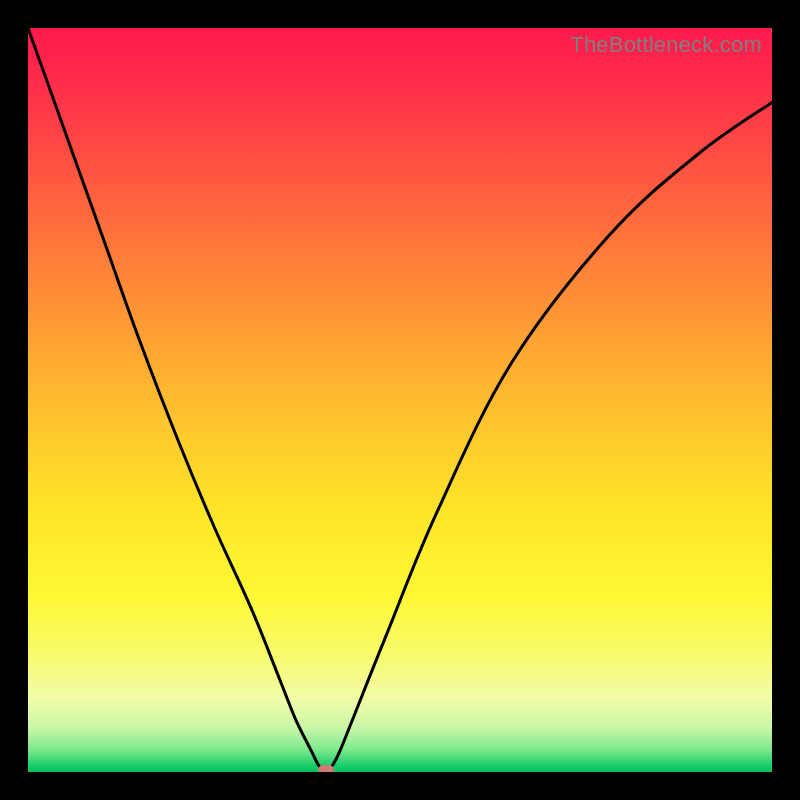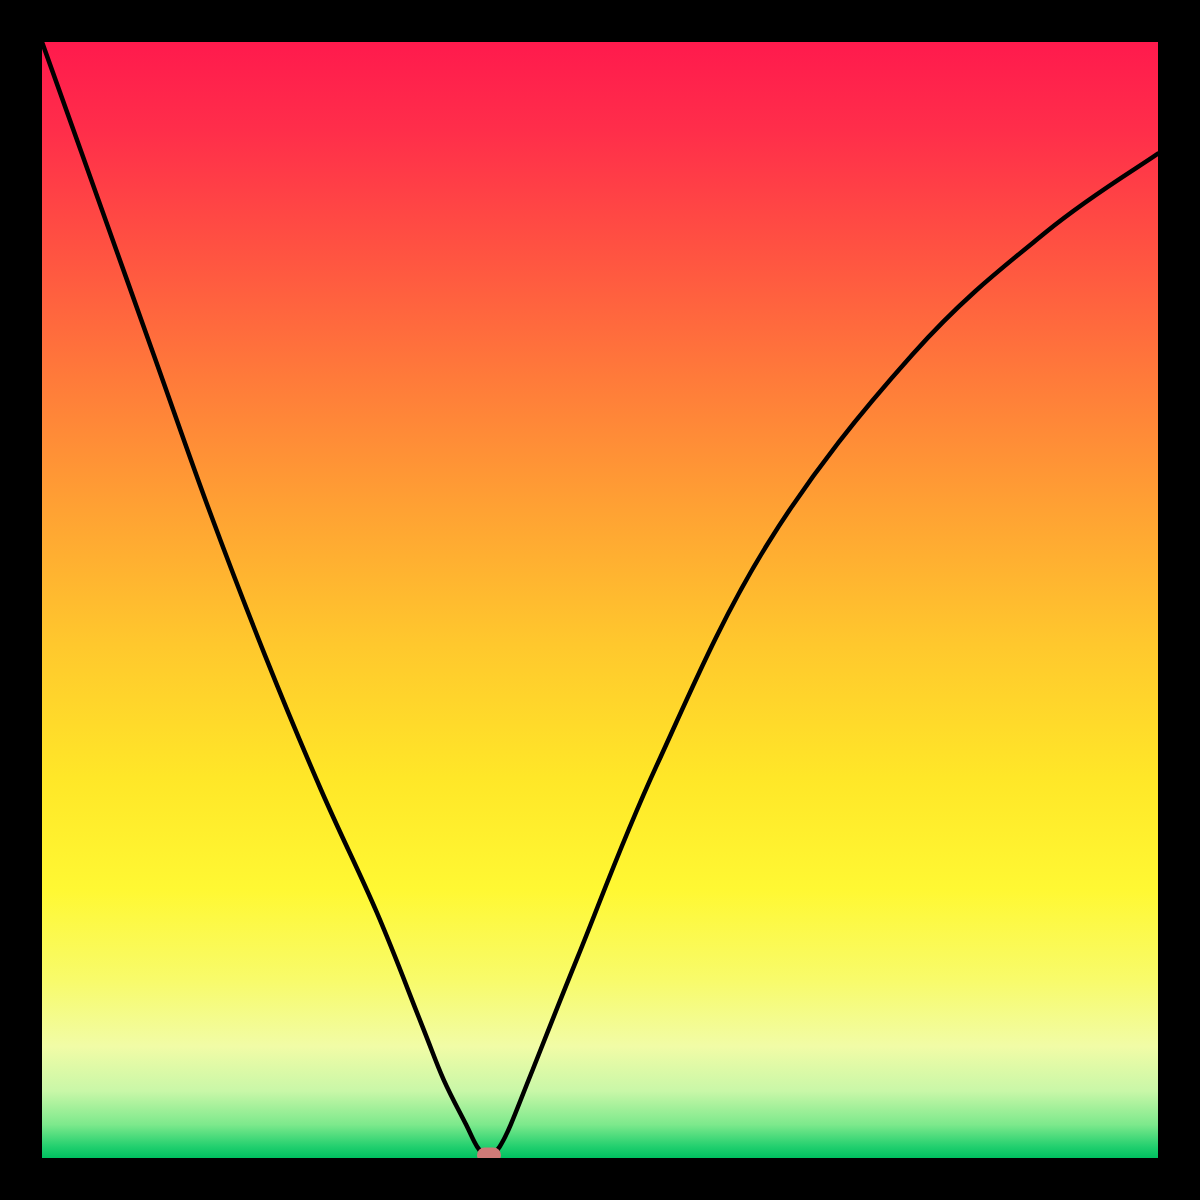--- a/index.html
+++ b/index.html
@@ -70,20 +70,21 @@
     background: #cf7a77;
     transform: translate(-50%, -50%);
   }
 </style>
 </head>
 <body>
 
 <div class="frame">
   <div class="plot">
 
+    <div class="watermark">TheBottleneck.com</div>
 
     <svg class="curve" viewBox="0 0 744 744" preserveAspectRatio="none">
       <path id="curve-path" fill="none" stroke="#000000" stroke-width="3" stroke-linecap="round" stroke-linejoin="round" d="M 0.0 0.0 C 6.7 18.7, 23.8 66.7, 37.2 104.2 C 50.6 141.7, 61.0 170.8, 74.4 208.3 C 87.8 245.8, 98.2 276.3, 111.6 312.5 C 125.0 348.6, 135.4 375.7, 148.8 409.2 C 162.2 442.7, 172.6 467.7, 186.0 498.5 C 199.4 529.3, 211.1 552.2, 223.2 580.3 C 235.3 608.4, 244.9 634.6, 253.0 654.7 C 261.0 674.8, 262.5 679.9, 267.8 691.9 C 273.2 704.0, 278.7 713.6, 282.7 721.7 C 286.7 729.7, 287.5 732.5, 290.2 736.6 C 292.8 740.6, 294.9 744.0, 297.6 744.0 C 300.3 744.0, 302.4 740.6, 305.0 736.6 C 307.7 732.5, 308.5 731.1, 312.5 721.7 C 316.5 712.3, 319.3 704.6, 327.4 684.5 C 335.4 664.4, 342.4 646.2, 357.1 610.1 C 371.9 573.9, 386.4 533.2, 409.2 483.6 C 432.0 434.0, 452.8 384.4, 483.6 334.8 C 514.4 285.2, 546.8 245.8, 580.3 208.3 C 613.8 170.8, 640.1 150.6, 669.6 126.5 C 699.1 102.4, 730.6 83.8, 744.0 74.4"></path>
     </svg>
 
     <div class="marker" id="min-marker" style="left: 297.6px; top: 742px; background: rgb(207, 122, 119);"></div>
   </div>
 </div>
 
 </body></html>

